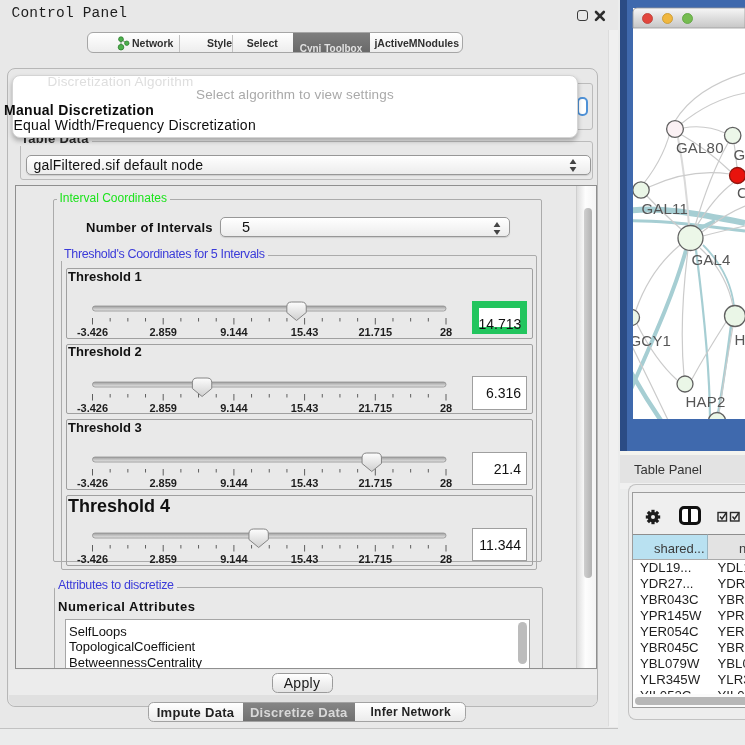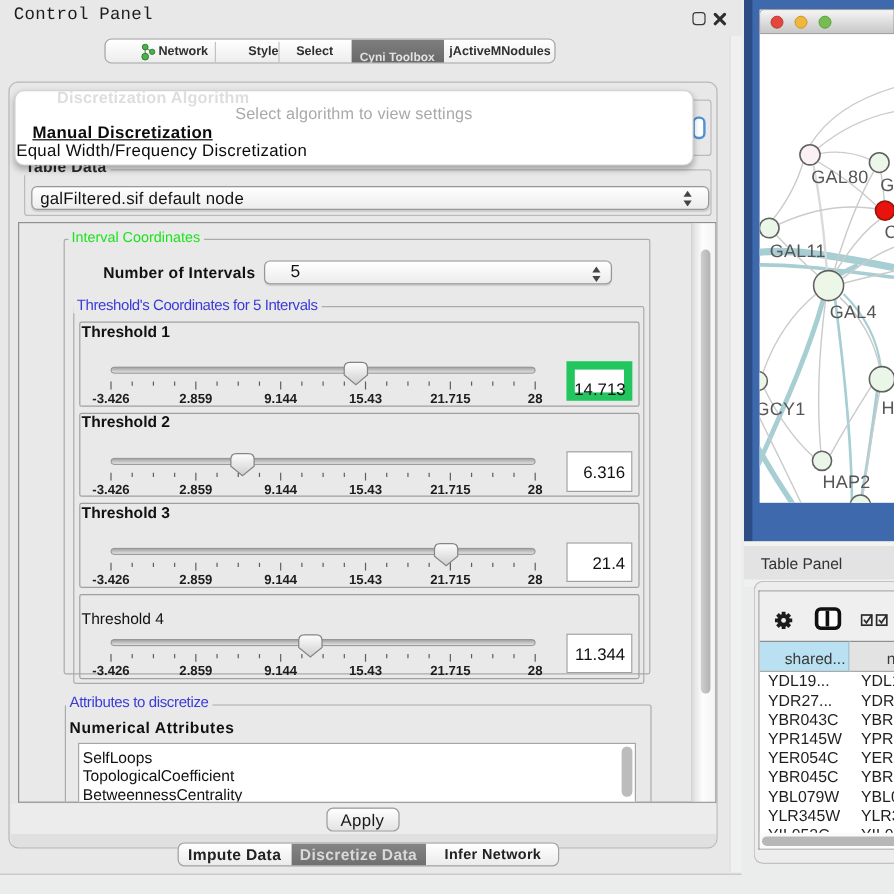--- a/index.html
+++ b/index.html
@@ -192,21 +192,21 @@
         <text x="96.20" y="66.5" text-anchor="middle" font-size="11" font-weight="bold" fill="#1d1d1d" font-family="Liberation Sans">2.859</text>
         <text x="166.90" y="66.5" text-anchor="middle" font-size="11" font-weight="bold" fill="#1d1d1d" font-family="Liberation Sans">9.144</text>
         <text x="237.60" y="66.5" text-anchor="middle" font-size="11" font-weight="bold" fill="#1d1d1d" font-family="Liberation Sans">15.43</text>
         <text x="308.30" y="66.5" text-anchor="middle" font-size="11" font-weight="bold" fill="#1d1d1d" font-family="Liberation Sans">21.715</text>
         <text x="379.00" y="66.5" text-anchor="middle" font-size="11" font-weight="bold" fill="#1d1d1d" font-family="Liberation Sans">28</text>
         <path d="M295.06,43.5 V37.8 Q295.06,33 299.76,33 H309.76 Q314.46,33 314.46,37.8 V43.5 L304.76,51.5 Z" fill="url(#thg)" stroke="#848484" stroke-width="1"></path>
       </svg>
       <div class="abs" style="left:405px;top:31.5px;width:55.5px;height:33.5px;background:#fff;border:1px solid #9f9f9f;font-size:14px;color:#111;text-align:right;line-height:32px;padding-right:5px;">21.4</div>
     </div>
   <div id="p4" class="abs tpan" style="top: 309.5px; left: 49.5px; width: 467px; height: 70.5px; border: 1px solid rgb(160, 160, 160); border-radius: 2px;">
-      <div class="abs" style="left:1.5px;top:-0.5px;font-size:13px;font-weight:normal;color:#111;margin-top:12px;">Threshold 4</div>
+      <div class="abs" style="left:1.5px;top:-0.5px;font-size:18px;font-weight:bold;color:#111;">Threshold 4</div>
       <svg class="abs" style="left:0;top:0;" width="467" height="70.5">
         <defs>
           <linearGradient id="grv3" x1="0" y1="0" x2="0" y2="1">
             <stop offset="0" stop-color="#9e9e9e"></stop>
             <stop offset="1" stop-color="#e8e8e8"></stop>
           </linearGradient>
         </defs>
         <rect x="25.5" y="37" width="353.5" height="5" rx="2.5" fill="url(#grv3)" stroke="#8f8f8f" stroke-width="0.8"></rect>
         <line x1="25.50" y1="49" x2="25.50" y2="55.5" stroke="#5e5e5e" stroke-width="1"></line>
         <line x1="43.17" y1="49" x2="43.17" y2="52.5" stroke="#5e5e5e" stroke-width="1"></line>
@@ -254,23 +254,23 @@
 <div class="abs" style="left:271.5px;top:672.5px;width:61px;height:20px;border:1px solid #9b9b9b;border-radius:5.5px;background:linear-gradient(#ffffff,#e3e3e3);text-align:center;font-size:14px;letter-spacing:0.3px;color:#1a1a1a;line-height:19px;">Apply</div>
 
 <div class="abs" style="left:147.5px;top:701.5px;width:318px;height:20px;border:1px solid #a2a2a2;border-radius:5.5px;background:linear-gradient(#ffffff,#ebebeb);overflow:hidden;">
   <div class="abs" style="left:94px;top:0;width:112.5px;height:19.5px;background:linear-gradient(#858585,#6e6e6e);"></div>
   <div class="abs" style="left:0;top:0;width:94px;height:19.5px;display:flex;align-items:center;justify-content:center;font-size:13px;font-weight:bold;letter-spacing:0.3px;color:#222;">Impute Data</div>
   <div class="abs" style="left:94px;top:0;width:112.5px;height:19.5px;display:flex;align-items:center;justify-content:center;font-size:13px;font-weight:bold;letter-spacing:0.3px;color:#d9d9d9;">Discretize Data</div>
   <div class="abs" style="left:206.5px;top:0;width:111.5px;height:19.5px;display:flex;align-items:center;justify-content:center;font-size:12px;font-weight:bold;letter-spacing:0.3px;color:#222;">Infer Network</div>
 </div>
 
 <div class="abs" style="left:12px;top:74.5px;width:565.5px;height:63px;background:#fff;border-radius:8px;border:1px solid #d4d4d4;box-shadow:0 3px 5px rgba(0,0,0,0.28);z-index:30;"></div>
-<div class="abs" style="left:23.5px;top:74px;font-size:13.5px;font-weight:bold;letter-spacing:0.2px;color:#dedede;z-index:31;padding-left:24px;">Discretization Algorithm</div>
+<div class="abs" style="left:23.5px;top:74px;font-size:13.5px;font-weight:normal;letter-spacing:0.2px;color:#dedede;z-index:31;padding-left:24px;">Discretization Algorithm</div>
 <div class="abs" style="left:196px;top:86.5px;font-size:13.5px;letter-spacing:0.15px;color:#a9a9a9;z-index:31;">Select algorithm to view settings</div>
-<div class="abs" style="left:27px;top:101.5px;font-size:14px;font-weight:bold;letter-spacing:0.3px;color:#0c0c0c;z-index:31;text-decoration:underline;">Manual Discretization</div>
+<div class="abs" style="left:4px;top:101.5px;font-size:14px;font-weight:bold;letter-spacing:0.3px;color:#0c0c0c;z-index:31;">Manual Discretization</div>
 <div class="abs" style="left:13.5px;top:116.5px;font-size:14px;letter-spacing:0.25px;color:#0c0c0c;z-index:31;">Equal Width/Frequency Discretization</div>
 
 <svg class="abs" style="left:620px;top:0;" width="125" height="452" viewBox="0 0 125 452">
   <defs>
     <clipPath id="cv">
         <rect x="13" y="28" width="112" height="391"></rect>
       </clipPath>
     <linearGradient id="tb" x1="0" y1="0" x2="0" y2="1">
         <stop offset="0" stop-color="#f7f7f7"></stop>
         <stop offset="0.5" stop-color="#dedede"></stop>

